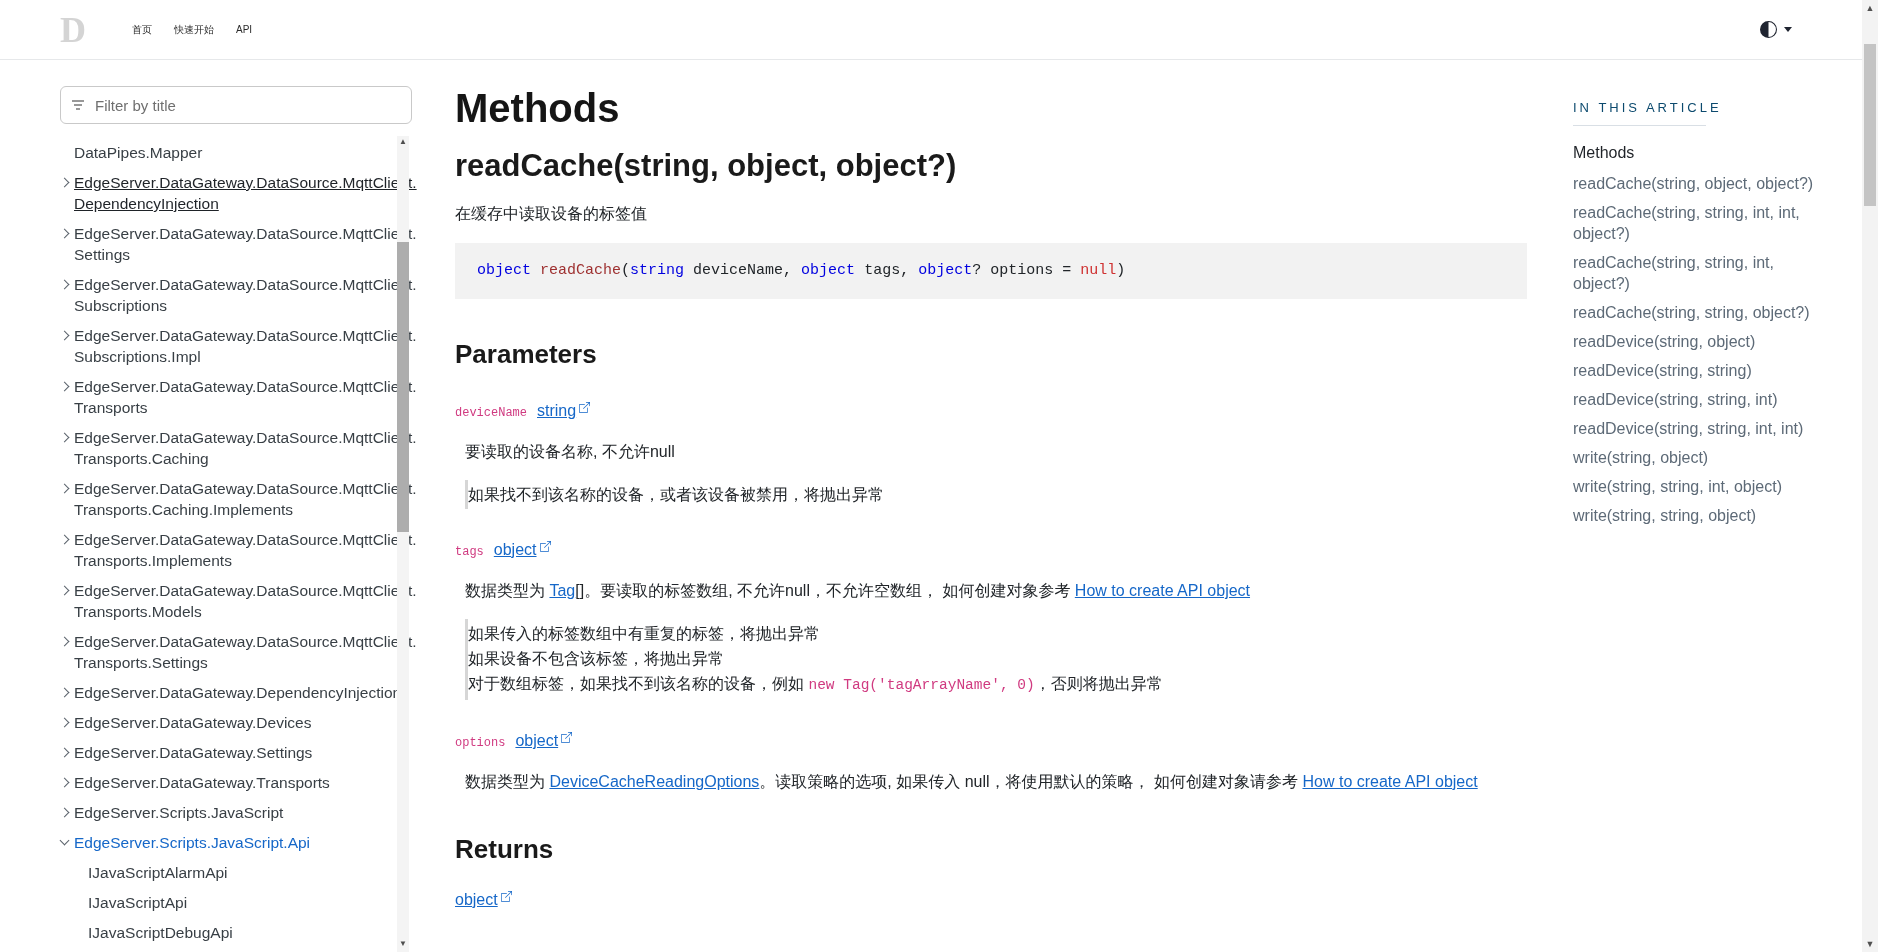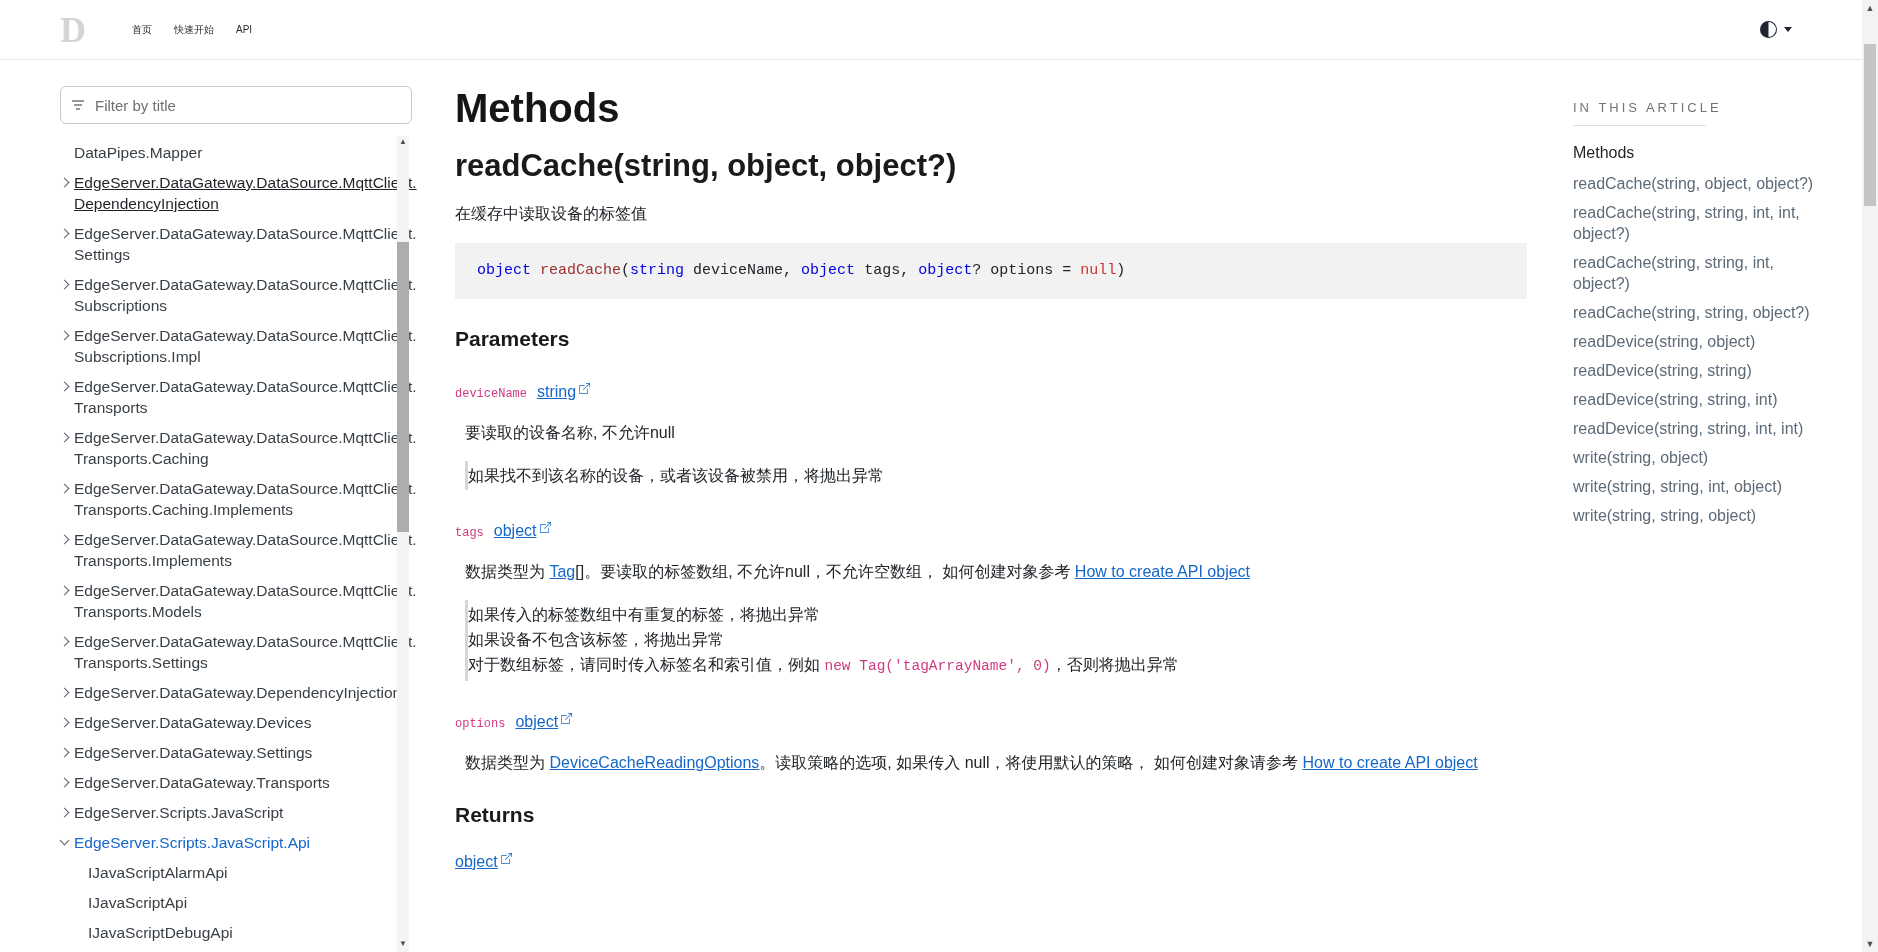--- a/index.html
+++ b/index.html
@@ -49,39 +49,39 @@
   
   .sb-track{position:absolute;top:76px;bottom:0;right:3px;width:12px;background:#f4f4f4}
   .sb-arrow{position:absolute;left:0;width:12px;height:12px;font-size:8px;line-height:12px;
             text-align:center;color:#4e4e4e;cursor:pointer}
   .sb-up{top:0}.sb-down{bottom:2px}
   .sb-thumb{position:absolute;left:0;width:12px;top:106px;height:290px;background:#adadad;cursor:pointer}
   
   .main{width:1072px;flex:none;margin-left:43px}
   h1{font-size:40px;font-weight:600;margin:26px 0 0;color:#151515}
   h2{font-size:31px;font-weight:600;margin:17px 0 0;color:#1a1a1a}
-  h3{font-size:21px;font-weight:600;margin:28px 0 0;color:#1a1a1a}
+  h3{font-size:26px;font-weight:600;margin:40px 0 0;color:#1a1a1a}
   .summary{margin:20px 0 0;font-size:16px}
   pre{margin:18px 0 0;background:var(--codebg);padding:18px 22px;overflow:hidden}
   code,.pname,.inline-code{font-family:Liberation Mono, monospace}
   pre code{font-size:15px;line-height:20px}
   .kw{color:var(--kw)} .fn{color:var(--fn)} .lit{color:var(--lit)} .pl{color:#212529}
   .param-head{margin-top:32px;font-size:16px}
   .pname{font-size:12px;color:var(--pink);margin-right:10px}
   a.extlink,a.link{color:var(--link);text-decoration:underline;cursor:pointer}
   .ext-icon{width:11px;height:11px;margin-left:3px;vertical-align:3px;fill:currentColor}
   .pdesc{margin:20px 0 0 10px;font-size:16px;line-height:24px;max-width:1058px}
   blockquote{margin:16px 0 0 10px;border-left:3px solid var(--quote);padding:2px 0 2px 0}
   blockquote p{margin:0;font-size:16px;line-height:25px}
   .inline-code{font-size:14.5px;color:var(--pink)}
   .returns-type{margin-top:26px;font-size:16px}
   .param{margin:0}
   
   .toc{margin-left:46px;width:258px;flex:none}
-  .toc h5{margin:40px 0 0;font-size:13px;font-weight:400;letter-spacing:3px;color:#737373}
+  .toc h5{margin:40px 0 0;font-size:13px;font-weight:400;letter-spacing:3px;color:#0c4a6e}
   .toc hr{margin:10px 0 0;border:0;border-top:1px solid var(--hr);width:133px}
   .toc ul{list-style:none;margin:16px 0 0;padding:0}
   .toc li{margin-bottom:8px;font-size:16px;line-height:21px;color:var(--tocgray);cursor:pointer}
   .toc li.section{color:#1f2328;margin-bottom:10px}
   
   .bscroll{position:fixed;top:0;right:0;width:16px;height:952px;background:#f3f3f3}
   .bscroll .arr{position:absolute;left:0;width:16px;height:16px;text-align:center;
                 font-size:9px;line-height:16px;color:#505050;cursor:pointer}
   .bscroll .arr.up{top:0}.bscroll .arr.dn{bottom:0}
   .bscroll .thumb{position:absolute;left:2px;width:12px;top:44px;height:162px;background:#c4c4c4;cursor:pointer}
@@ -227,21 +227,21 @@
         </div>
         <div class="param">
           <div class="param-head"><code class="pname">tags</code><a class="extlink">object<svg class="ext-icon" viewBox="0 0 16 16">
     <path d="M8.636 3.5a.5.5 0 0 0-.5-.5H1.5A1.5 1.5 0 0 0 0 4.5v10A1.5 1.5 0 0 0 1.5 16h10a1.5 1.5 0 0 0 1.5-1.5V8.364a.5.5 0 0 0-1 0V14.5a.5.5 0 0 1-.5.5h-10a.5.5 0 0 1-.5-.5v-10a.5.5 0 0 1 .5-.5h6.636a.5.5 0 0 0 .5-.5z"></path>
     <path d="M16 .5a.5.5 0 0 0-.5-.5h-5a.5.5 0 0 0 0 1h3.793L6.146 9.146a.5.5 0 1 0 .708.708L15 1.707V5.5a.5.5 0 0 0 1 0v-5z"></path>
   </svg></a></div>
           <p class="pdesc"><span class="text">数据类型为 </span><a class="link">Tag</a><span class="text">[]。要读取的标签数组, 不允许null，不允许空数组， 如何创建对象参考 </span><a class="link">How to create API object</a></p>
           <blockquote>
             <p><span class="text">如果传入的标签数组中有重复的标签，将抛出异常</span></p>
             <p><span class="text">如果设备不包含该标签，将抛出异常</span></p>
-            <p><span class="text">对于数组标签，请同时传入标签名和索引值，例如 </span><span class="inline-code">new Tag('tagArrayName', 0)</span><span class="text">，否则将抛出异常</span></p>
+            <p><span class="text">对于数组标签，如果找不到该名称的设备，例如 </span><span class="inline-code">new Tag('tagArrayName', 0)</span><span class="text">，否则将抛出异常</span></p>
           </blockquote>
         </div>
         <div class="param">
           <div class="param-head"><code class="pname">options</code><a class="extlink">object<svg class="ext-icon" viewBox="0 0 16 16">
     <path d="M8.636 3.5a.5.5 0 0 0-.5-.5H1.5A1.5 1.5 0 0 0 0 4.5v10A1.5 1.5 0 0 0 1.5 16h10a1.5 1.5 0 0 0 1.5-1.5V8.364a.5.5 0 0 0-1 0V14.5a.5.5 0 0 1-.5.5h-10a.5.5 0 0 1-.5-.5v-10a.5.5 0 0 1 .5-.5h6.636a.5.5 0 0 0 .5-.5z"></path>
     <path d="M16 .5a.5.5 0 0 0-.5-.5h-5a.5.5 0 0 0 0 1h3.793L6.146 9.146a.5.5 0 1 0 .708.708L15 1.707V5.5a.5.5 0 0 0 1 0v-5z"></path>
   </svg></a></div>
           <p class="pdesc"><span class="text">数据类型为 </span><a class="link">DeviceCacheReadingOptions</a><span class="text">。读取策略的选项, 如果传入 null，将使用默认的策略， 如何创建对象请参考 </span><a class="link">How to create API object</a></p>
         </div>
       </div>

